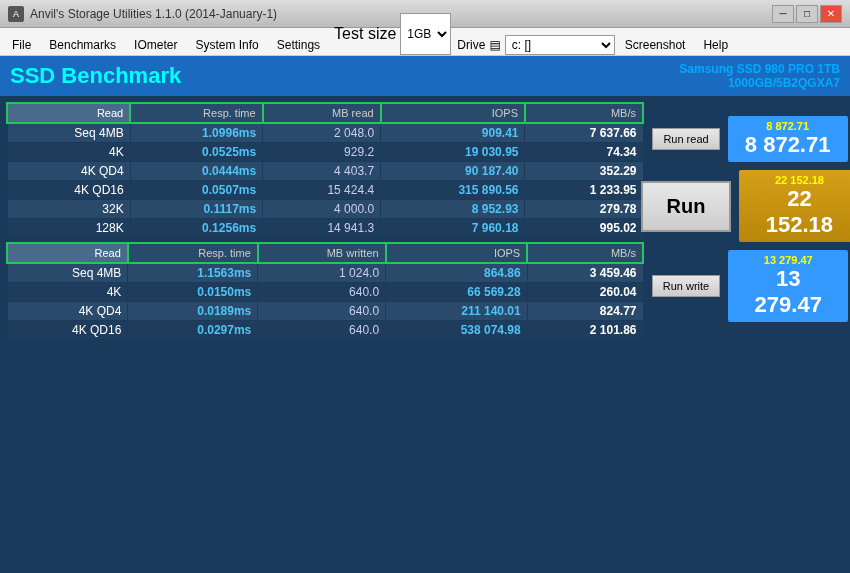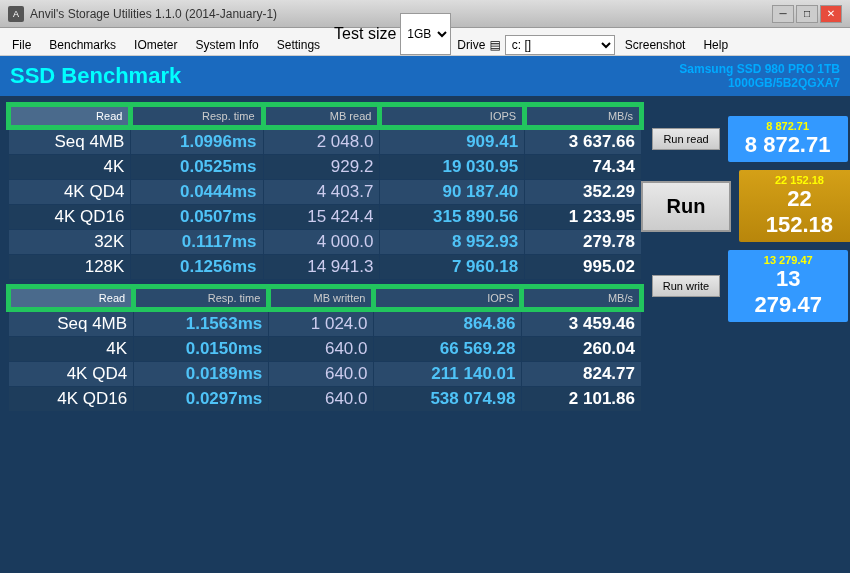--- a/index.html
+++ b/index.html
@@ -128,32 +128,32 @@
       border-collapse: collapse;
       margin-bottom: 4px;
     }
     .bench-table th {
       background: #2a4a6c;
       color: #ccc;
       text-align: right;
       padding: 3px 6px;
       font-size: 11px;
       font-weight: normal;
-      border: 5px solid #22c55e;
+      border: 2px solid #22c55e;
     }
     .bench-table th:first-child {
       background: #4a6a8c;
       color: white;
       text-align: right;
     }
     .bench-table td {
       padding: 2px 6px;
       text-align: right;
       border: 1px solid #1a3a5c;
-      font-size: 17px;
+      font-size: 12px;
     }
     .bench-table tr:nth-child(odd) td { background: #2a4a6c; }
     .bench-table tr:nth-child(even) td { background: #1e3d5c; }
     .bench-table td:first-child {
       background: #3a5a7c;
       color: white;
       text-align: right;
     }
 
     
@@ -286,21 +286,21 @@
             <th>IOPS</th>
             <th>MB/s</th>
           </tr>
         </thead>
         <tbody id="read-tbody">
         <tr>
               <td style="color: white;">Seq 4MB</td>
               <td style="color: rgb(79, 195, 247); font-weight: bold;">1.0996ms</td>
               <td style="color: rgb(204, 204, 238);">2 048.0</td>
               <td style="color: rgb(79, 195, 247); font-weight: bold;">909.41</td>
-              <td style="color: white; font-weight: bold;">3 637.66</td>
+              <td style="color: white; font-weight: bold;">7 637.66</td>
             </tr>
             <tr>
               <td style="color: white;">4K</td>
               <td style="color: rgb(79, 195, 247); font-weight: bold;">0.0525ms</td>
               <td style="color: rgb(204, 204, 238);">929.2</td>
               <td style="color: rgb(79, 195, 247); font-weight: bold;">19 030.95</td>
               <td style="color: white; font-weight: bold;">74.34</td>
             </tr>
             <tr>
               <td style="color: white;">4K QD4</td>

